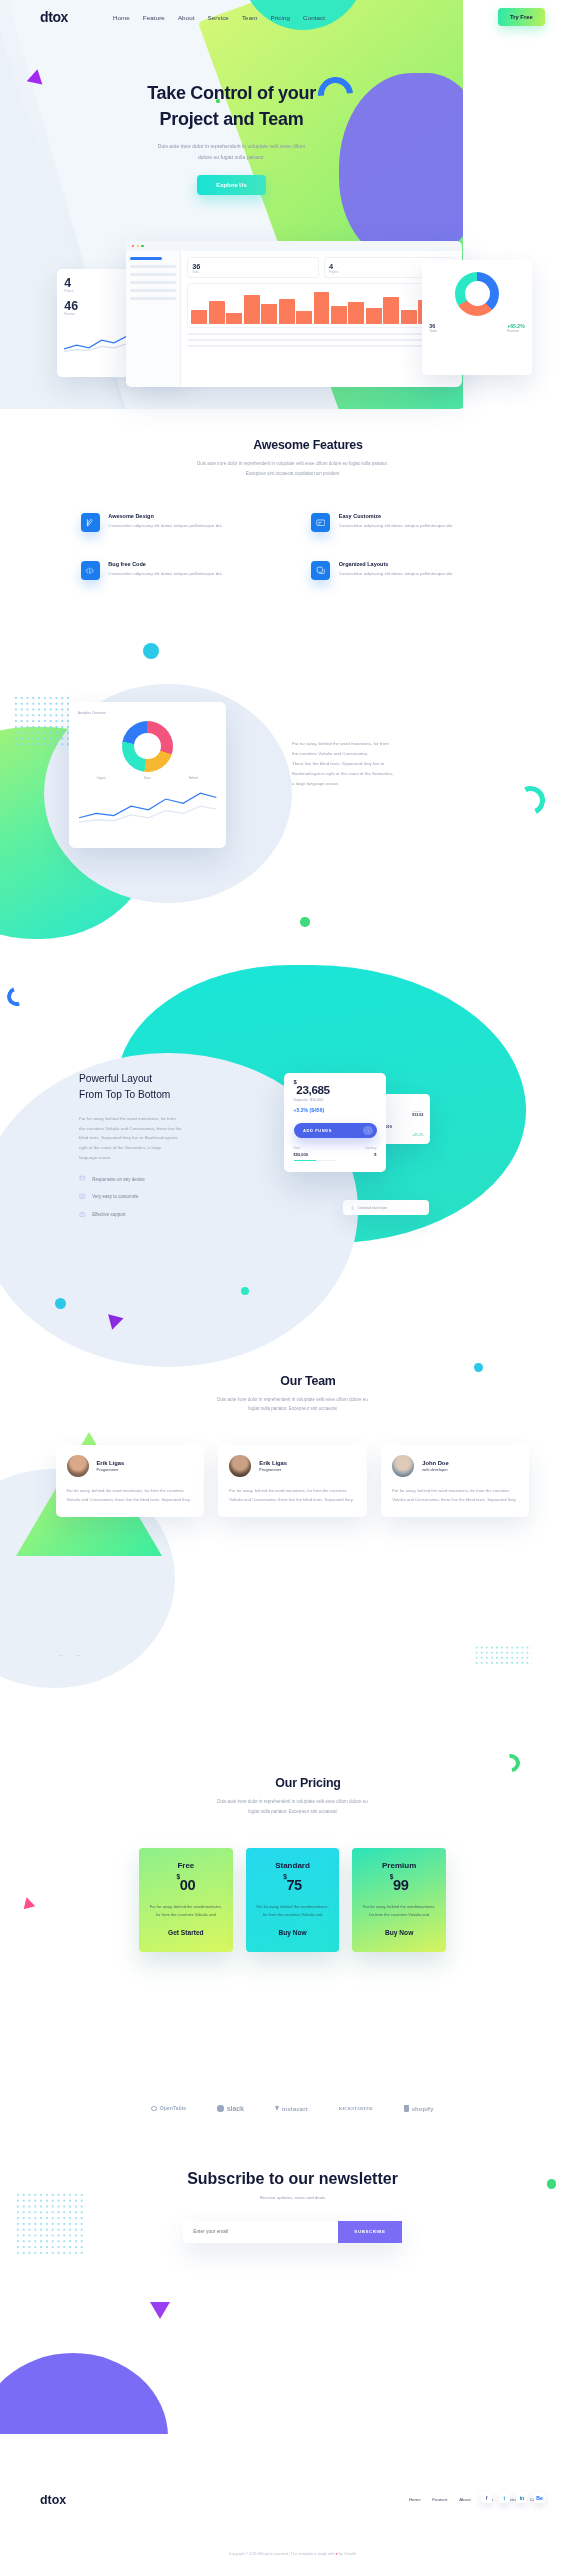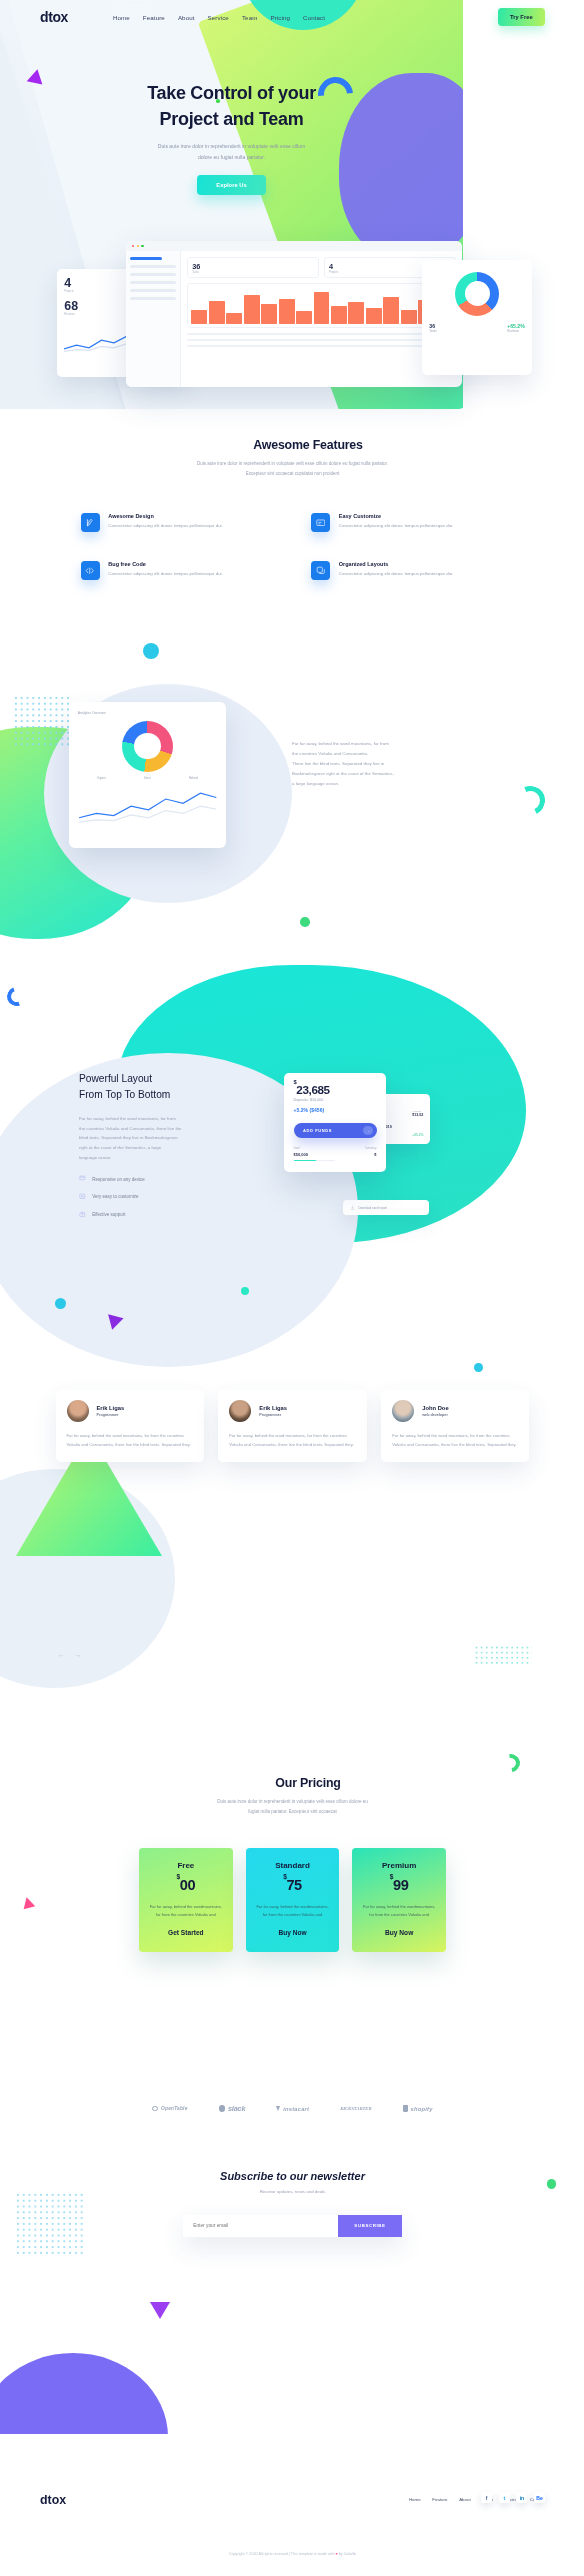--- a/index.html
+++ b/index.html
@@ -312,32 +312,32 @@
   .pcard.prem { background:linear-gradient(160deg,#2ae3b8 0%,#d8f45e 100%); }
   .pcard h4 { font-size:8px; font-weight:700; color:#141a3a; }
   .pcard .amount { font-size:14.6px; font-weight:700; color:#141a3a; margin-top:6.6px; letter-spacing:-0.4px; }
   .pcard .amount sup { font-size:6.6px; position:relative; top:-5.1px; }
   .pcard p { margin-top:10.2px; font-size:4px; color:#2f4d55; line-height:2; opacity:.8; }
   .pcard .cta { margin-top:10.2px; font-size:6.6px; font-weight:700; color:#141a3a; cursor:pointer; }
 
   
   .logos {
     position:absolute; left:0; top:2083px; width:585px; height:51px;
-    display:flex; align-items:center; justify-content:center; gap:31px;font-style:italic;
+    display:flex; align-items:center; justify-content:center; gap:31px;
   }
   .logos .lg {
     font-size:7.3px; font-weight:700; color:#9aa7bd; display:flex; align-items:center; gap:2.9px;
     letter-spacing:-0.2px;
   }
   .logos .lg.small { font-size:4.8px; letter-spacing:0.2px; }
   .logos .lg.ks { font-size:4.8px; font-weight:800; letter-spacing:-0.1px; font-family:"Liberation Serif", serif; }
 
   
   .news { position:absolute; left:0; top:2141px; width:585px; height:205px; }
-  .news h2 { text-align:center; font-size:11px; font-weight:700; color:#141a3a; padding-top:29px;font-style:italic; }
+  .news h2 { text-align:center; font-size:16px; font-weight:700; color:#141a3a; padding-top:29px; }
   .news p { text-align:center; font-size:4.4px; color:#9aa2b5; margin-top:7.3px; }
   .news-form {
     margin:20.5px auto 0; width:219px; height:22px; background:#fff;
     box-shadow:0 10.2px 25px rgba(40,70,120,.12); display:flex; align-items:center;
   }
   .news-form input {
     flex:1; border:none; outline:none; height:100%; padding:0 10.2px;
     font-size:4.8px; color:#6a7governed; color:#6a7punt; color:#6f7688;
     font-family:"Liberation Sans", sans-serif; background:transparent;
   }
@@ -426,21 +426,21 @@
       <a href="#">Pricing</a>
       <a href="#">Contact</a>
     </nav>
     <button class="try-free">Try Free</button>
   </header>
 
   <div class="dash-wrap">
     <div class="dash-left">
       <div class="big-num">4</div>
       <div class="sm-lbl">Projects</div>
-      <div class="big-num">68</div>
+      <div class="big-num">46</div>
       <div class="sm-lbl">Revenue</div>
       <svg class="sparkline" viewBox="0 0 160 40">
         <polyline points="0,32 20,26 40,30 60,18 80,22 100,12 120,16 140,8 160,14" fill="none" stroke="#2f7af6" stroke-width="2"></polyline>
         <polyline points="0,36 20,33 40,34 60,28 80,30 100,24 120,27 140,20 160,24" fill="none" stroke="#d9e3f1" stroke-width="2"></polyline>
       </svg>
     </div>
 
     <div class="dash-main">
       <div class="dash-bar">
         <span class="dot" style="background:#ff5f57"></span>
@@ -711,20 +711,27 @@
         </svg>
       <span>Download excel report</span>
     </div>
   </section>
 
   <section class="team">
     <div class="team-lightblue shape"></div>
     <div class="team-tri-grad shape"></div>
     <div class="shape" style="right:102px;top:4.4px;width:8.8px;height:8.8px;border-radius:50%;background:#2bc8e8"></div>
 
+    <div class="team-head">
+      <h2 class="sec-title">Our Team</h2>
+      <p class="sec-sub">
+        <span>Duis aute irure dolor in reprehenderit in voluptate velit esse cillum dolore eu</span><br>
+        <span>fugiat nulla pariatur. Excepteur sint occaecat</span>
+      </p>
+    </div>
 
     <div class="team-cards">
       <div class="tcard">
         <div class="tcard-top">
           <div class="avatar"></div>
           <div>
             <h4>Erik Ligas</h4>
             <div class="role">Programmer</div>
           </div>
         </div>

